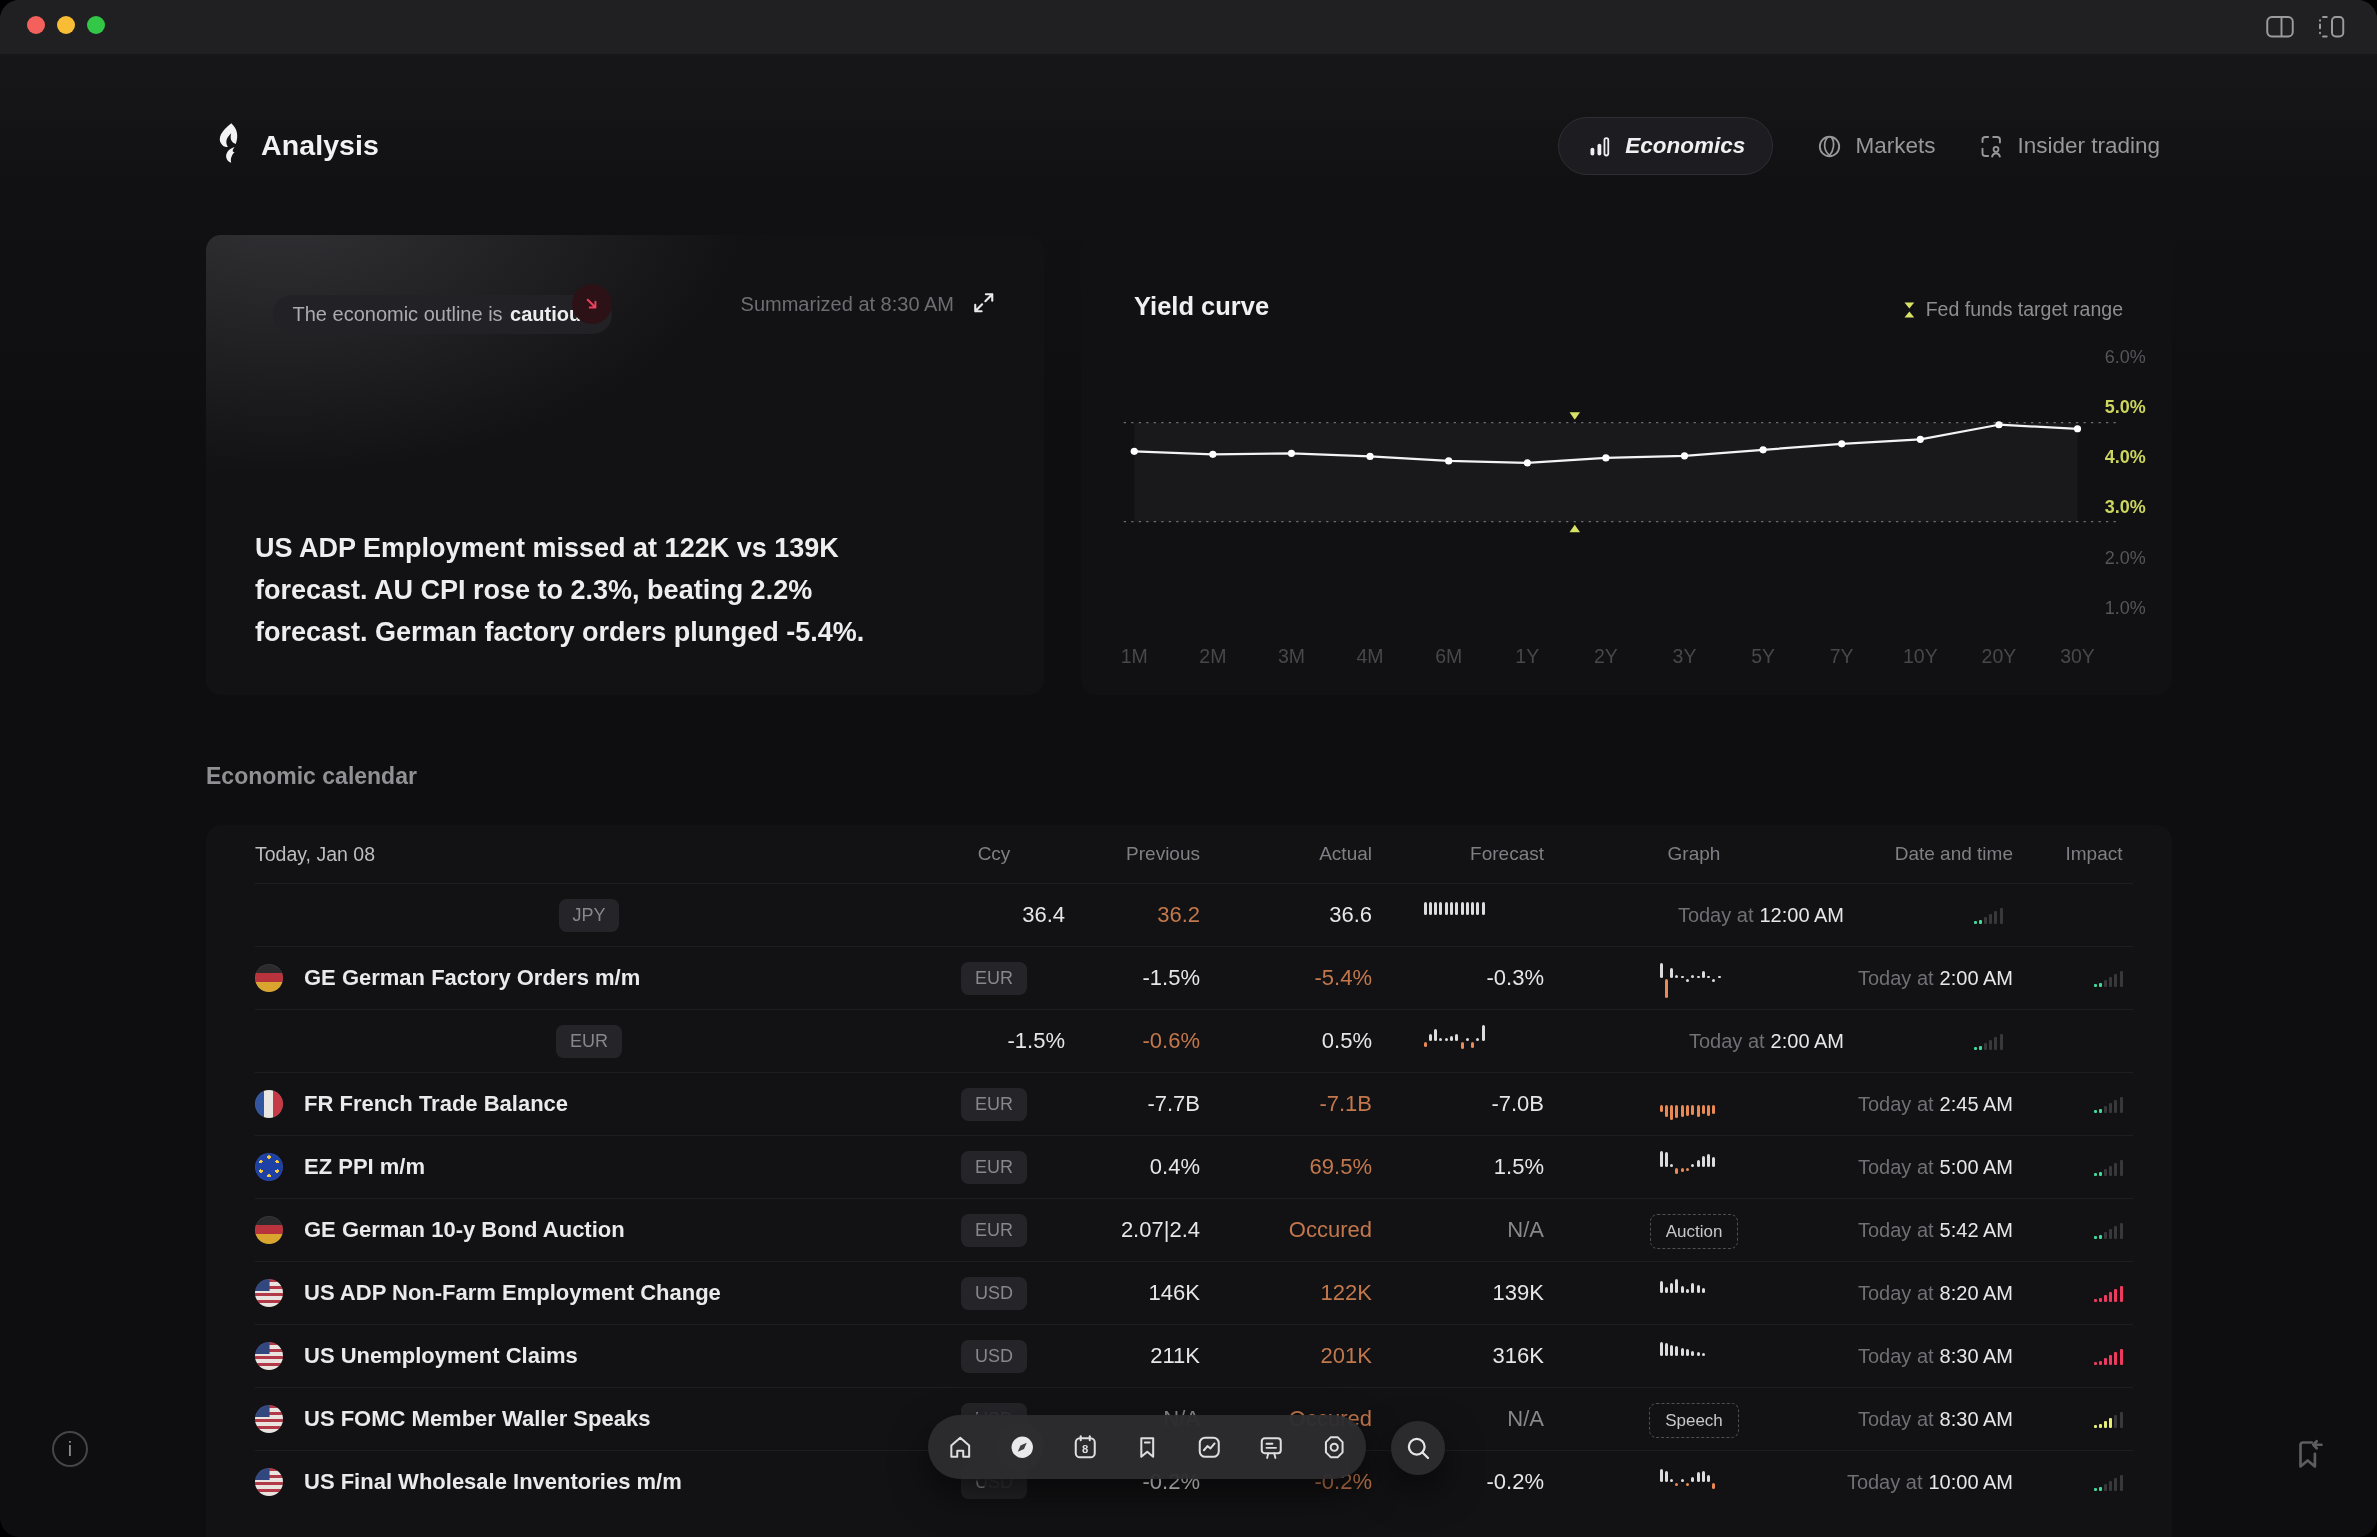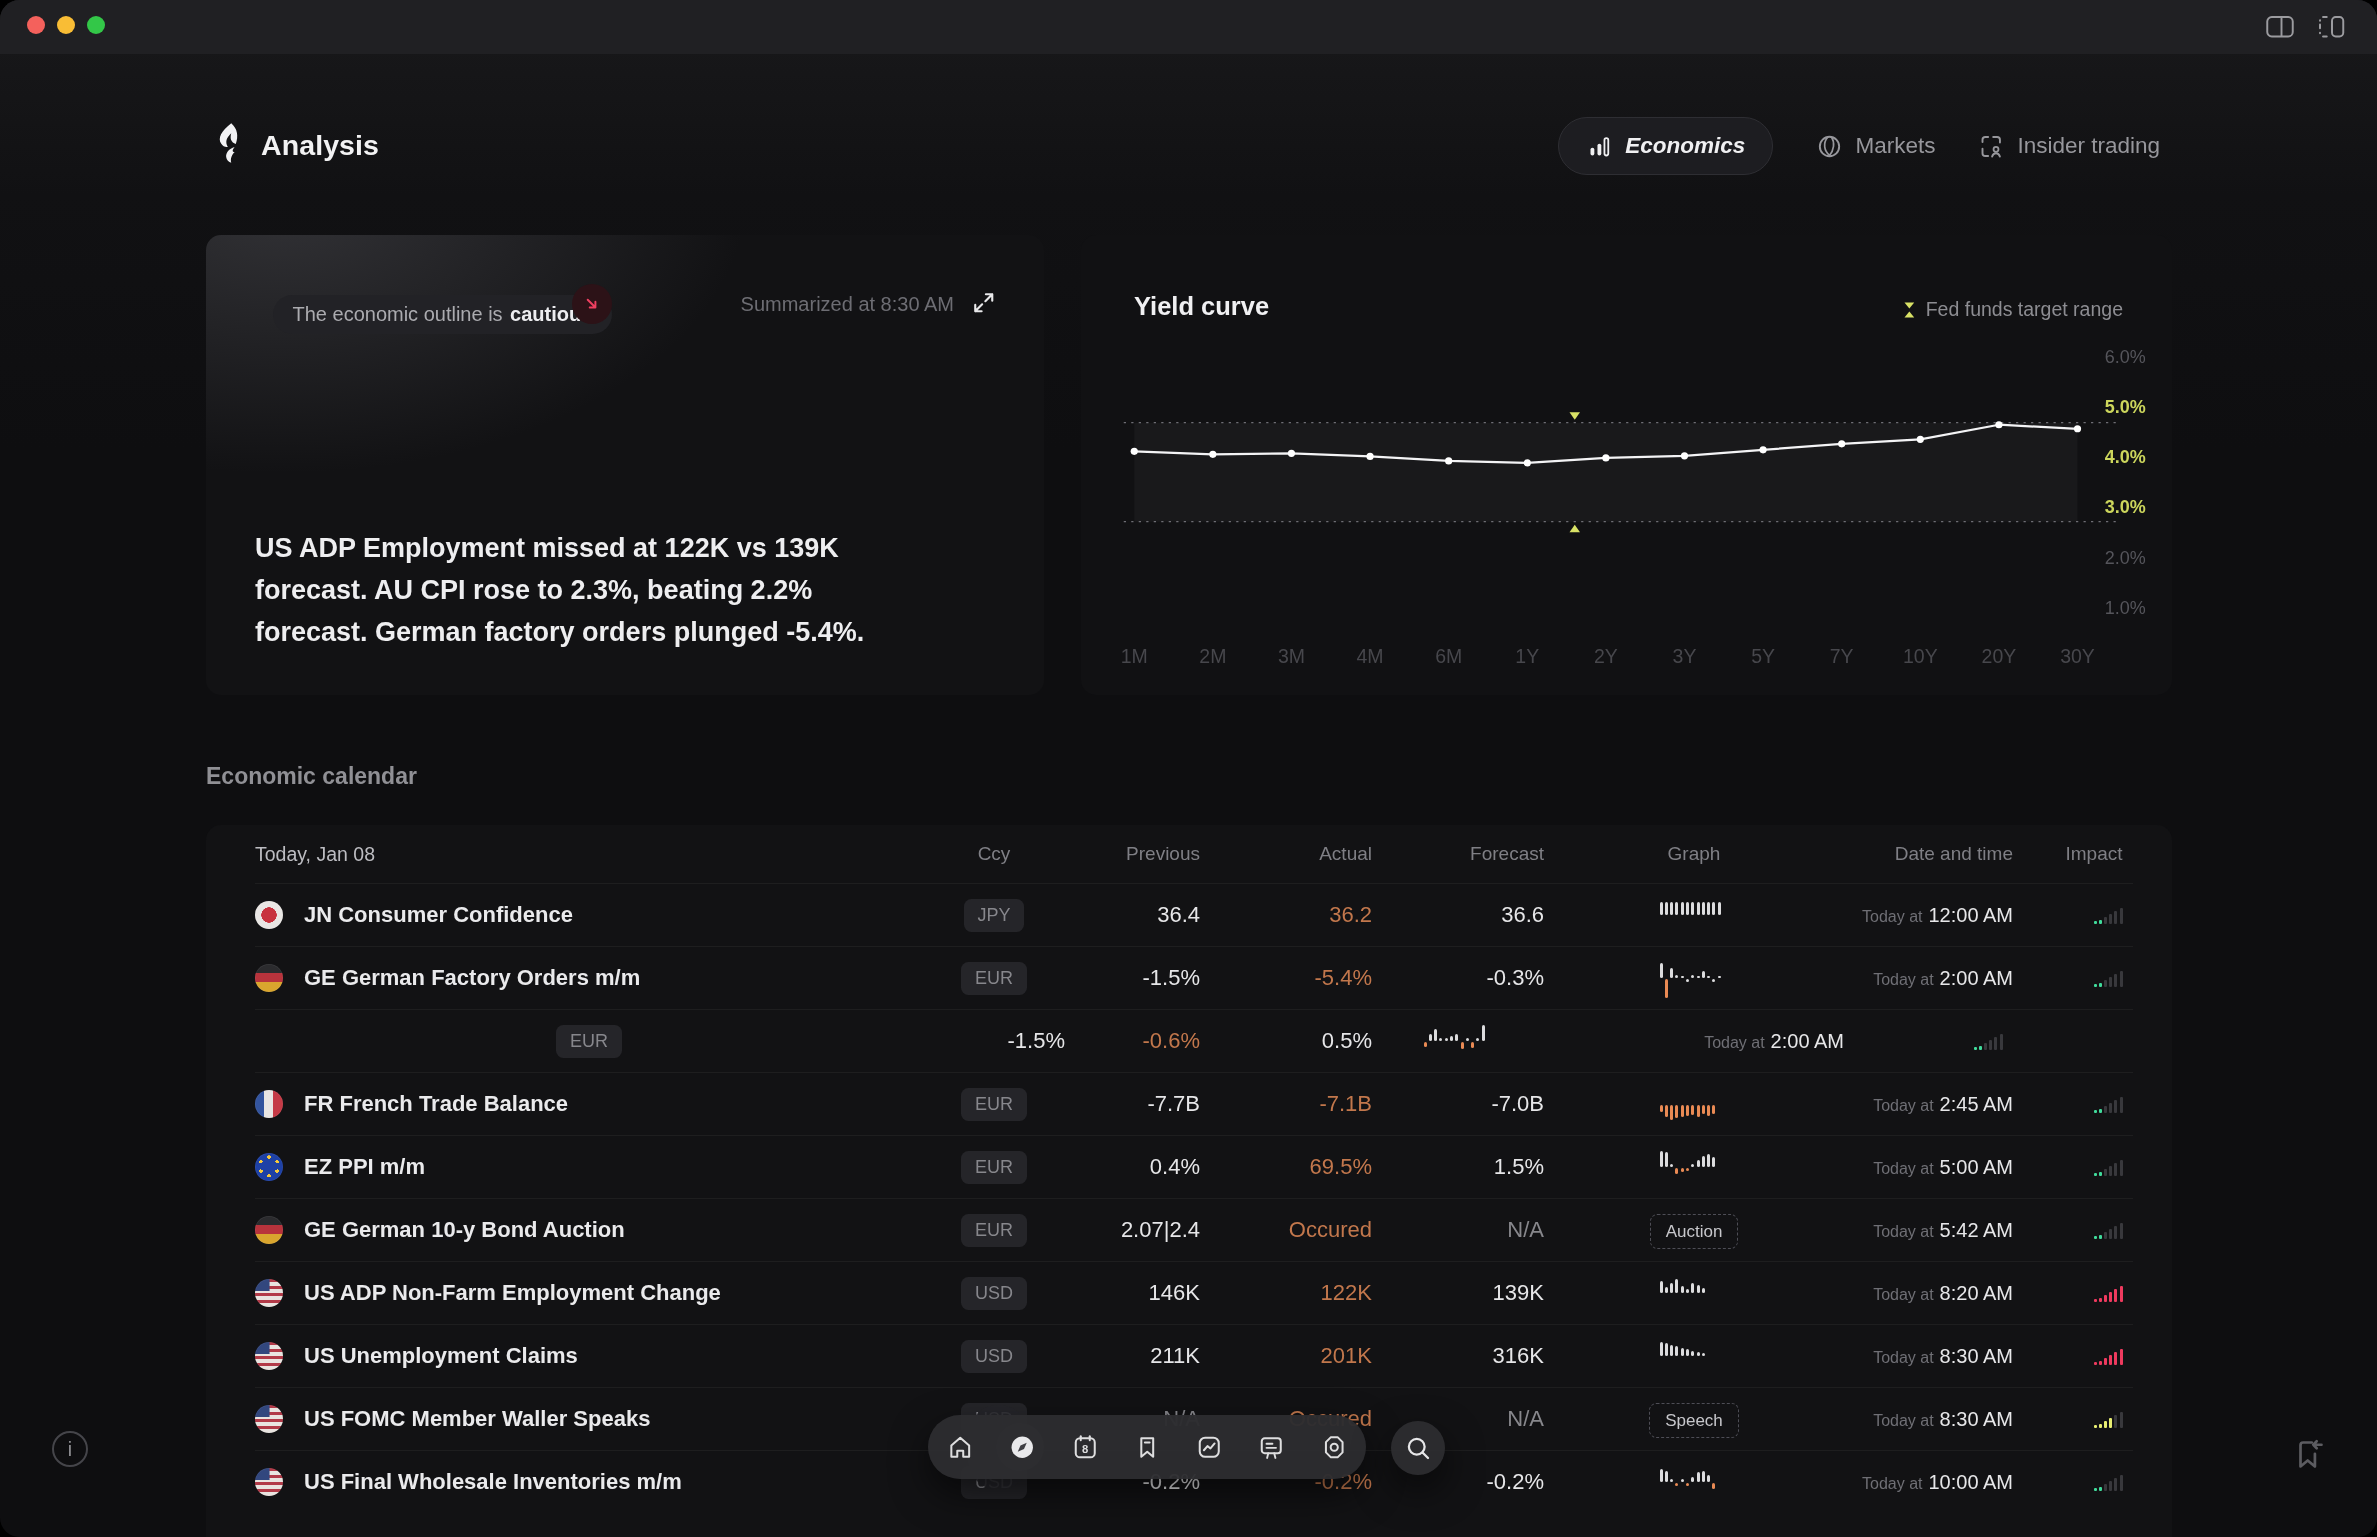--- a/index.html
+++ b/index.html
@@ -61,21 +61,21 @@
      radial-gradient(circle 1.8px at 21% 31%, #f5c93c 98%, transparent), #1e41a6; }
   .flag-us { background:
      linear-gradient(#32477e,#32477e) left top / 52% 44% no-repeat,
      repeating-linear-gradient(180deg,#b23a48 0 3.4px,#e9e4e0 3.4px 7px); }
   .ccy { background:#252529; border-radius:7.5px; padding:6px 13.5px; font-size:18px; color:#87878c; }
   .val-actual { color:#c2774c; }
   .val-na { color:#87878c; }
   .mini { position:relative; width:69px; height:45px; }
   .mini i { position:absolute; width:3px; border-radius:1.5px; display:block; }
   .g-badge { border:1.5px dashed #4e4e56; border-radius:7.5px; padding:6.7px 15px; font-size:17px; color:#c7c7cb; }
-  .date-cell span.p { color:#6f6f75; font-size:16px; }
+  .date-cell span.p { color:#6f6f75; font-size:20px; }
   .date-cell span.t { color:#e7e7e9; font-size:20px; margin-left:6px; }
   .impact { display:flex; align-items:flex-end; gap:2.2px; height:18px; }
   .impact i { width:3px; border-radius:1.1px; display:block; }
 
   
   .dock-capsule { position:absolute; left:968px; top:1405px; width:61px; height:85px; border-radius:31px;
      background:rgba(38,38,42,.85); z-index:40; }
   .dock { position:absolute; left:928px; top:1415px; width:438px; height:64px; border-radius:32px;
      background:rgba(44,44,48,.97); box-shadow:0 15px 37px rgba(0,0,0,.55); z-index:41;
      display:flex; align-items:center; justify-content:space-between; padding:0 18px; }
@@ -232,24 +232,20 @@
       <span class="cell-c">Ccy</span>
       <span class="cell-e">Previous</span>
       <span class="cell-e">Actual</span>
       <span class="cell-e">Forecast</span>
       <span class="cell-c">Graph</span>
       <span class="cell-e">Date and time</span>
       <span class="cell-e pad-r">Impact</span>
     </div>
     <div id="rows">
         <div class="t-grid t-row">
-          <div class="name-cell">
-            <span class="flag flag-jp"></span>
-            <span>JN Consumer Confidence</span>
-          </div>
           <span class="ccy cell-c">JPY</span>
           <span class="cell-e ">36.4</span>
           <span class="cell-e val-actual">36.2</span>
           <span class="cell-e ">36.6</span>
           <div class="cell-c">
             <div class="mini">
               <i style="left: 0px; height: 13.5px; top: 9px; background: rgb(220, 220, 222);"></i>
               <i style="left: 5.2px; height: 13.5px; top: 9px; background: rgb(220, 220, 222);"></i>
               <i style="left: 10.5px; height: 13.5px; top: 9px; background: rgb(220, 220, 222);"></i>
               <i style="left: 15.7px; height: 13.5px; top: 9px; background: rgb(220, 220, 222);"></i>

